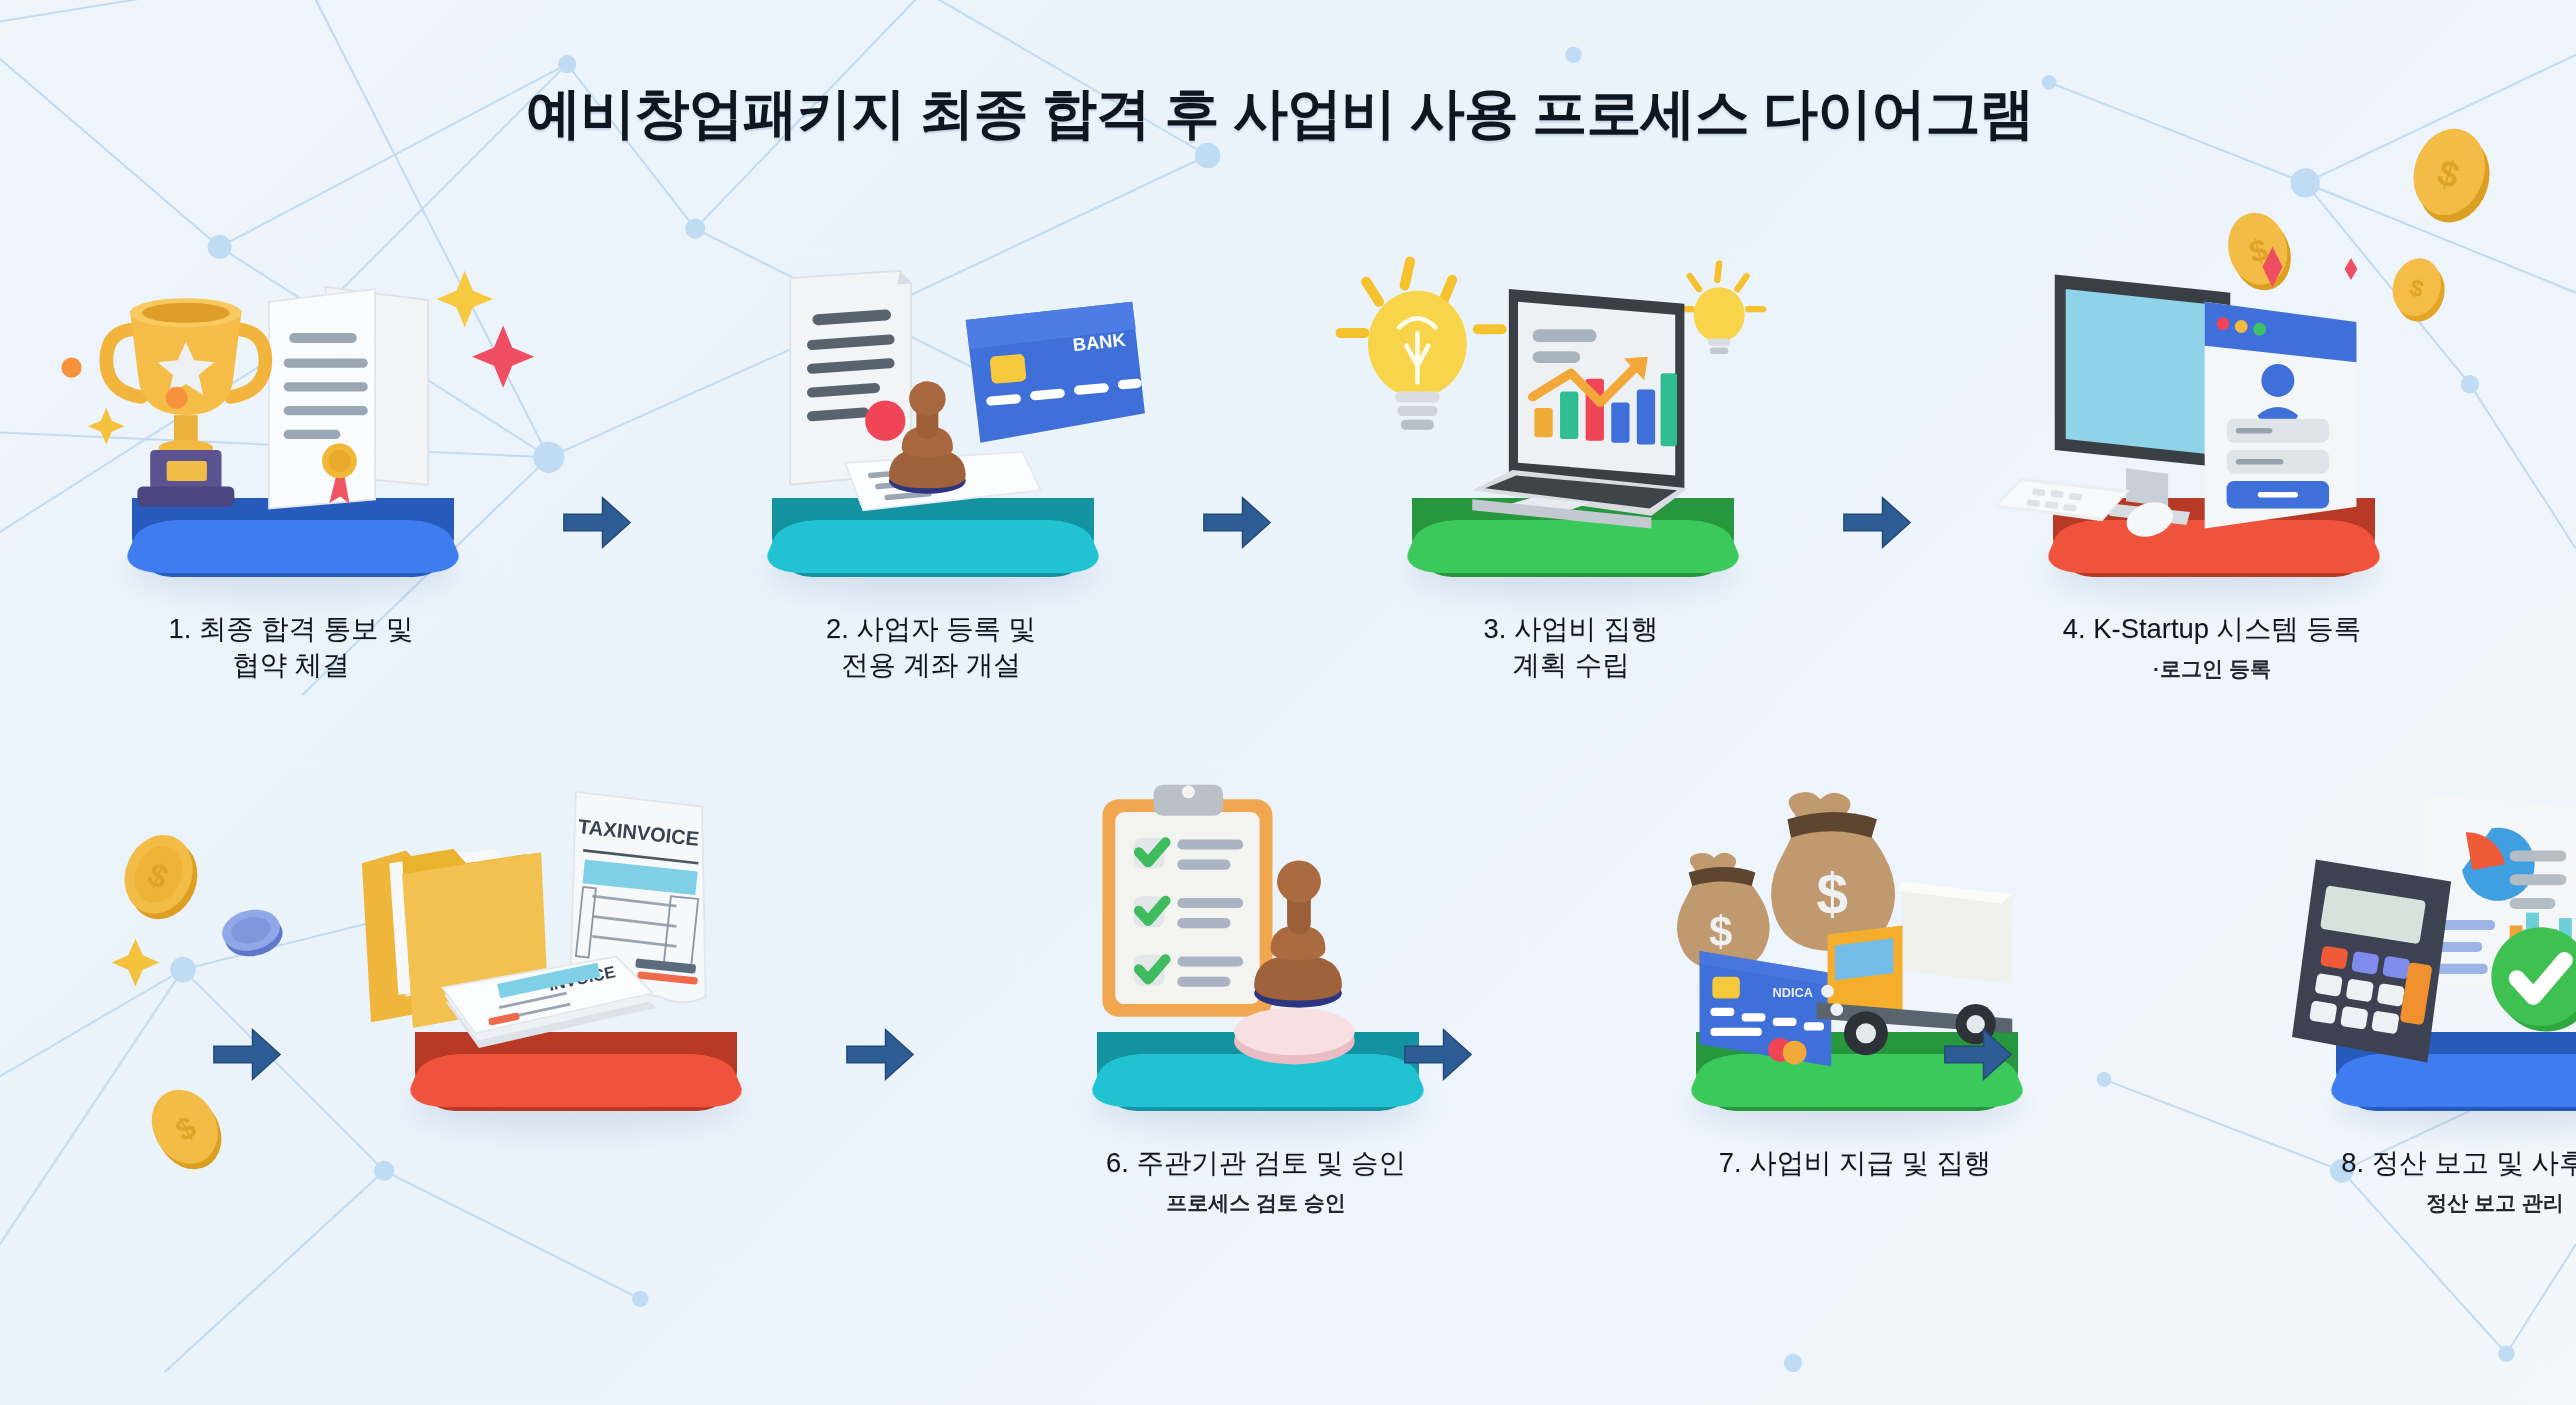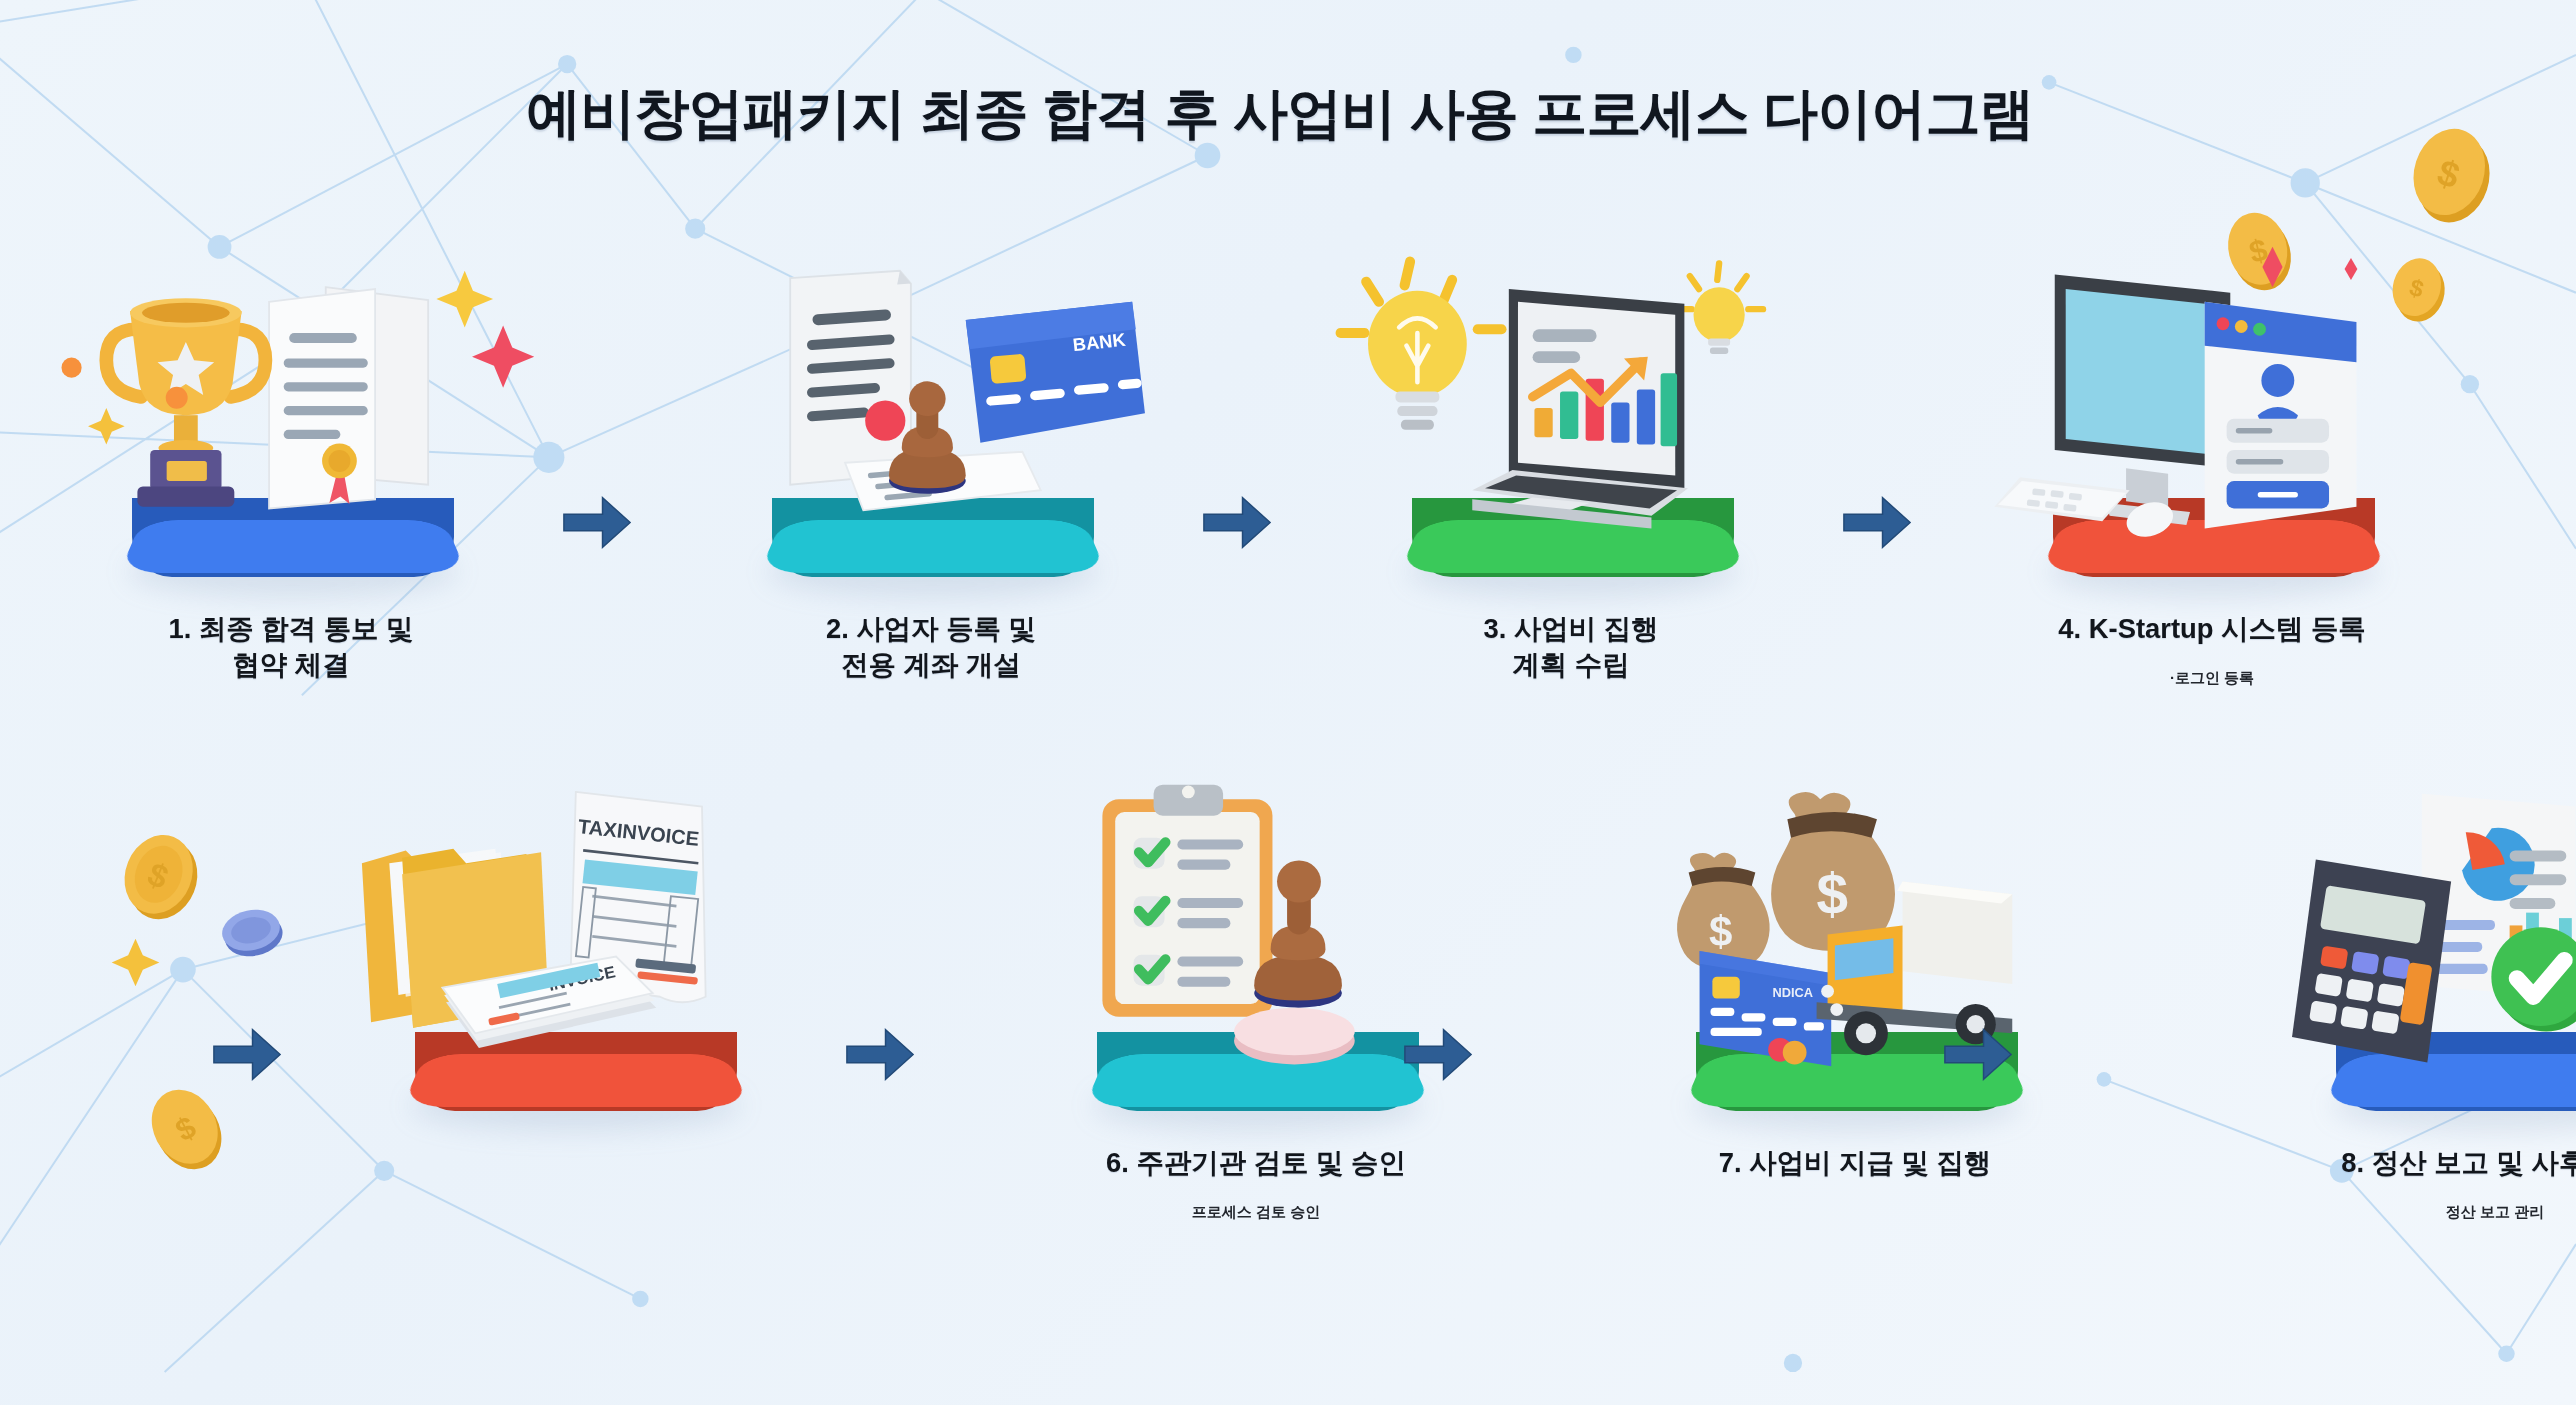--- a/index.html
+++ b/index.html
@@ -77,29 +77,29 @@
 
   .icons {
     position: absolute; left: 0; top: 0;
     width: 512px; height: 366px;
     pointer-events: none;
   }
 
   
   .label {
     font-size: 27.4px;
-    font-weight: 700;
+    font-weight: 400;
     color: #12161c;
     line-height: 1.30;
     text-shadow: 0 0.9px 0.9px rgba(130,150,180,.28);
     white-space: pre-line;
   }
   .sub {
-    margin-top: 21px;
-    font-size: 15px;
+    margin-top: 8px;
+    font-size: 21px;
     font-weight: 600;
     color: #22262d;
     line-height: 1.34;
     white-space: pre-line;
   }
 
   
   .arrow {
     position: absolute;
     width: 70px; height: 57px;

